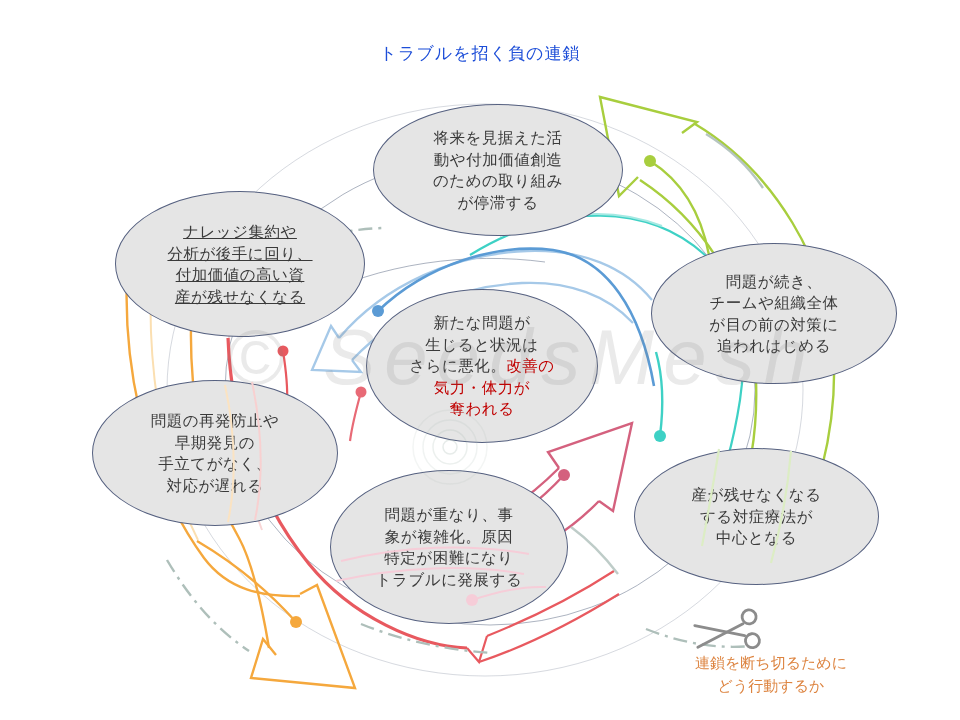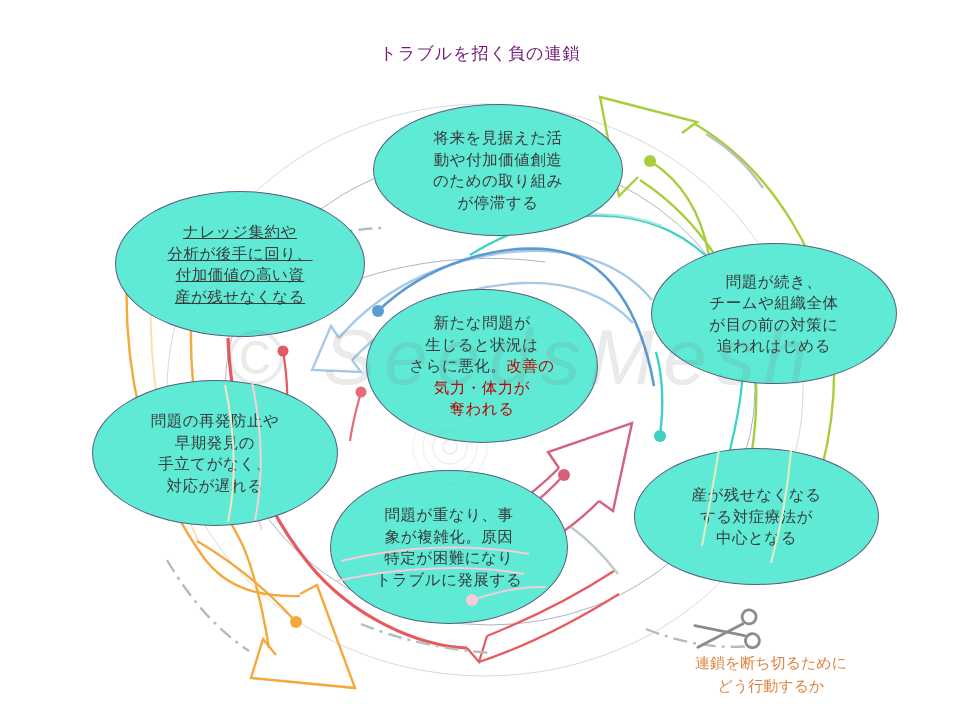--- a/index.html
+++ b/index.html
@@ -1,23 +1,23 @@
 <!DOCTYPE html>
 <html><head>
 <meta charset="utf-8">
 <style>
   html,body{margin:0;padding:0;}
   #stage{position:relative;width:960px;height:720px;background:#ffffff;overflow:hidden;
          font-family:"Liberation Sans","DejaVu Sans",sans-serif;}
   .layer{position:absolute;left:0;top:0;width:960px;height:720px;pointer-events:none;}
   #title{position:absolute;left:0;top:42px;width:960px;text-align:center;
-         font-size:17px;letter-spacing:1px;color:#701a75;z-index:6;}
+         font-size:17px;letter-spacing:1px;color:#1d4ed8;z-index:6;}
   .bubble{position:absolute;display:flex;align-items:center;justify-content:center;
           text-align:center;border:1.2px solid #566180;border-radius:50%;
-          background:#5eead4;color:#3a3a3a;font-size:15.5px;line-height:21.5px;
+          background:#e5e5e5;color:#3a3a3a;font-size:15.5px;line-height:21.5px;
           white-space:pre-line;z-index:2;letter-spacing:0.5px;}
   .bubble .red{color:#c00000;}
   #watermark{position:absolute;left:226px;top:312px;z-index:3;
              font-family:Liberation Sans, sans-serif;font-style:italic;
              font-size:78px;letter-spacing:9px;color:rgba(125,125,125,0.16);
              white-space:nowrap;}
   #action-note{position:absolute;left:652px;top:651px;width:238px;text-align:center;
                color:#dd8440;font-size:15px;line-height:23px;z-index:6;white-space:pre-line;}
   #scissors-wrap{position:absolute;left:688px;top:608px;width:80px;height:48px;z-index:6;}
   svg{display:block;}

